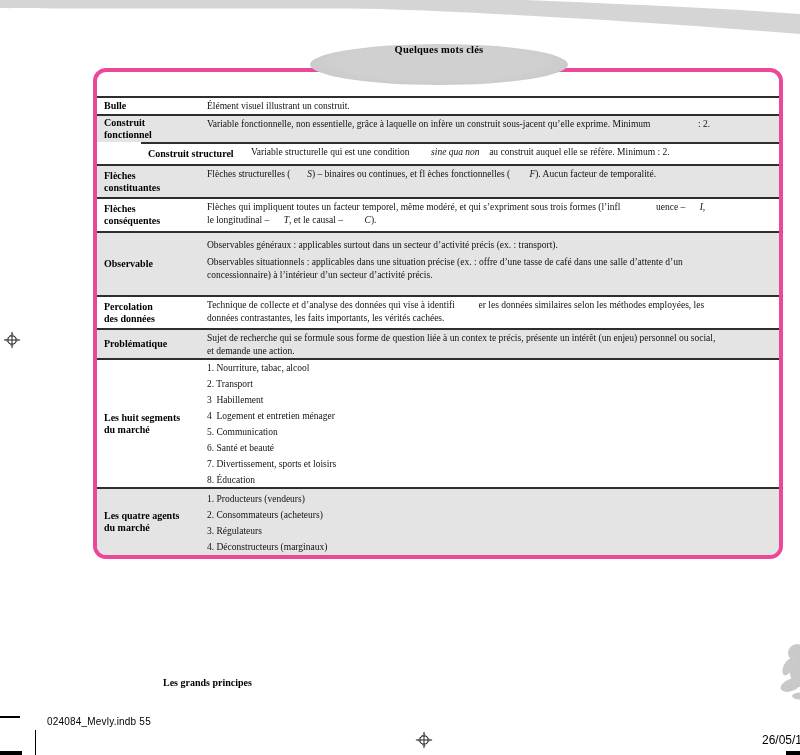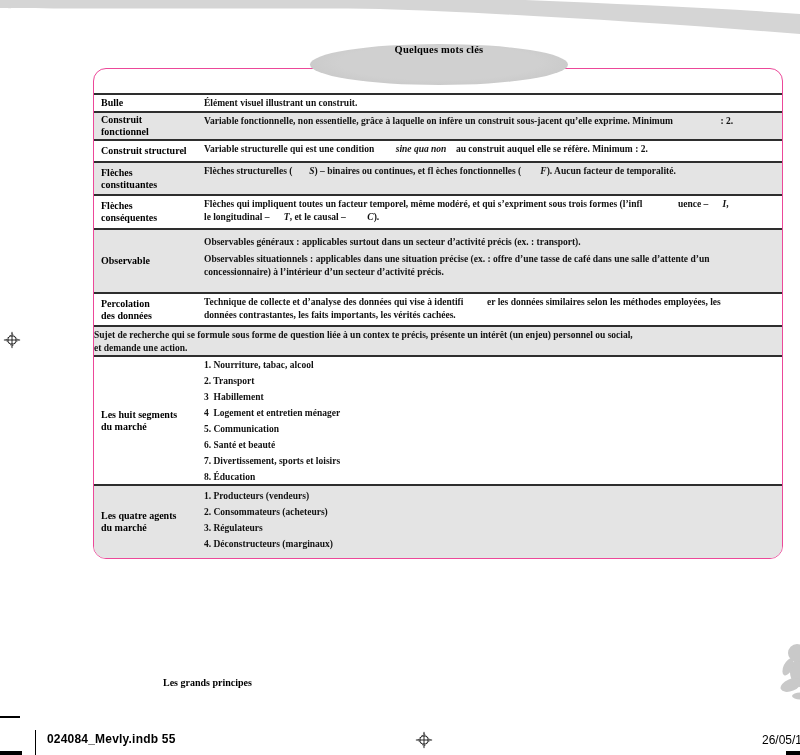--- a/index.html
+++ b/index.html
@@ -10,52 +10,52 @@
   .swoosh{position:absolute;left:0;top:0;z-index:0;}
 
   
   .title-ellipse{position:absolute;left:310px;top:44px;width:258px;height:41px;border-radius:50%;
     background:radial-gradient(ellipse at 50% 45%, #d0d0d0 55%, #c2c2c2 100%);
     display:flex;align-items:flex-start;justify-content:center;z-index:3;}
   .title-ellipse span{font-weight:bold;font-size:10.5px;letter-spacing:.2px;color:#000;}
 
   
   .kwtable{position:absolute;left:93px;top:68px;width:690px;height:491px;background:#fff;
-    border:1px solid #ec4899;border-radius:13px;overflow:hidden;z-index:2;
+    border:4px solid #ec4899;border-radius:13px;overflow:hidden;z-index:2;
     display:flex;flex-direction:column;box-sizing:border-box;}
   .row{display:flex;border-top:2px solid #2e2e2e;box-sizing:border-box;flex:none;}
   .row.shaded{background:#e4e4e4;}
   .r0{border-top:none;height:24px;}
-  .r1{height:18px;} .r2{height:28px;} .r3{height:22px;} .r4{height:33px;} .r5{height:34px;}
+  .r1{height:18px;} .r2{height:28px;} .r3{height:22px;margin-left:44px;} .r4{height:33px;} .r5{height:34px;}
   .r6{height:64px;} .r7{height:33px;} .r8{height:30px;} .r9{height:129px;} .r10{flex:1;}
   .term{width:110px;flex:none;box-sizing:border-box;padding-left:7px;padding-right:4px;
     display:flex;align-items:center;font-weight:bold;font-size:10px;line-height:12px;
     white-space:pre-line;color:#000;}
   .desc{flex:1;padding-top:2px;font-size:9.5px;overflow:hidden;}
   .r10 .desc{padding-top:4px;}
-  .line{line-height:13px;min-height:13px;white-space:pre;color:#111;font-weight:bold;}
+  .line{line-height:13px;min-height:13px;white-space:pre;color:#111;}
   .line.sp{margin-top:3px;}
   .line.p{margin-top:4px;}
   .line i{font-style:italic;padding-left:12px;}
 
   
   .running-footer{position:absolute;left:163px;top:677px;font-weight:bold;font-size:10px;color:#000;z-index:2;}
   .pagemark{position:absolute;left:776px;top:638px;width:56px;height:64px;z-index:2;}
   .pagemark svg{position:absolute;left:0;top:0;}
   .pagemark .pn{position:absolute;left:34px;top:16px;font-family:"Liberation Sans",sans-serif;
     font-weight:bold;font-size:13px;color:#000;}
 
   
   .regmark{position:absolute;z-index:2;}
   .trim-hline{position:absolute;left:0;top:716px;width:20px;height:2px;background:#000;}
   .trim-vline{position:absolute;left:35px;top:730px;width:1px;height:25px;background:#000;}
   .trim-bl{position:absolute;left:0;top:751px;width:22px;height:4px;background:#000;}
   .trim-br{position:absolute;left:786px;top:751px;width:14px;height:4px;background:#000;}
-  .print-file{position:absolute;left:47px;top:732px;font-family:"Liberation Sans",sans-serif;
-    font-weight:bold;font-size:12px;letter-spacing:.2px;color:#000;}
+  .print-file{position:absolute;left:47px;top:716px;font-family:"Liberation Sans",sans-serif;
+    font-weight:normal;font-size:10px;letter-spacing:.2px;color:#000;}
   .print-date{position:absolute;left:762px;top:733px;font-family:"Liberation Sans",sans-serif;
     font-weight:normal;font-size:12px;color:#000;}
 </style>
 </head>
 <body>
 
 <div class="sheet">
 
   <svg class="swoosh" width="800" height="60" viewBox="0 0 800 60">
     <path d="M0,0 L525,0 C620,4 720,8 800,14 L800,34 C650,22 480,12 380,9 C250,8 80,9 0,8 Z" fill="#d5d5d5"></path>
@@ -119,20 +119,21 @@
     <div class="row r7">
       <div class="term">Percolation
 des données</div>
       <div class="desc">
         <div class="line"><span>Technique de collecte et d’analyse des données qui vise à identifi&nbsp;&nbsp;&nbsp;&nbsp;&nbsp;&nbsp;&nbsp;&nbsp;&nbsp;&nbsp;er les données similaires selon les méthodes employées, les</span></div>
         <div class="line"><span>données contrastantes, les faits importants, les vérités cachées.</span></div>
       </div>
     </div>
 
     <div class="row r8 shaded">
+      <div class="term">Problématique</div>
       <div class="desc">
         <div class="line"><span>Sujet de recherche qui se formule sous forme de question liée à un contex te précis, présente un intérêt (un enjeu) personnel ou social,</span></div>
         <div class="line"><span>et demande une action.</span></div>
       </div>
     </div>
 
     <div class="row r9">
       <div class="term">Les huit segments
 du marché</div>
       <div class="desc">

